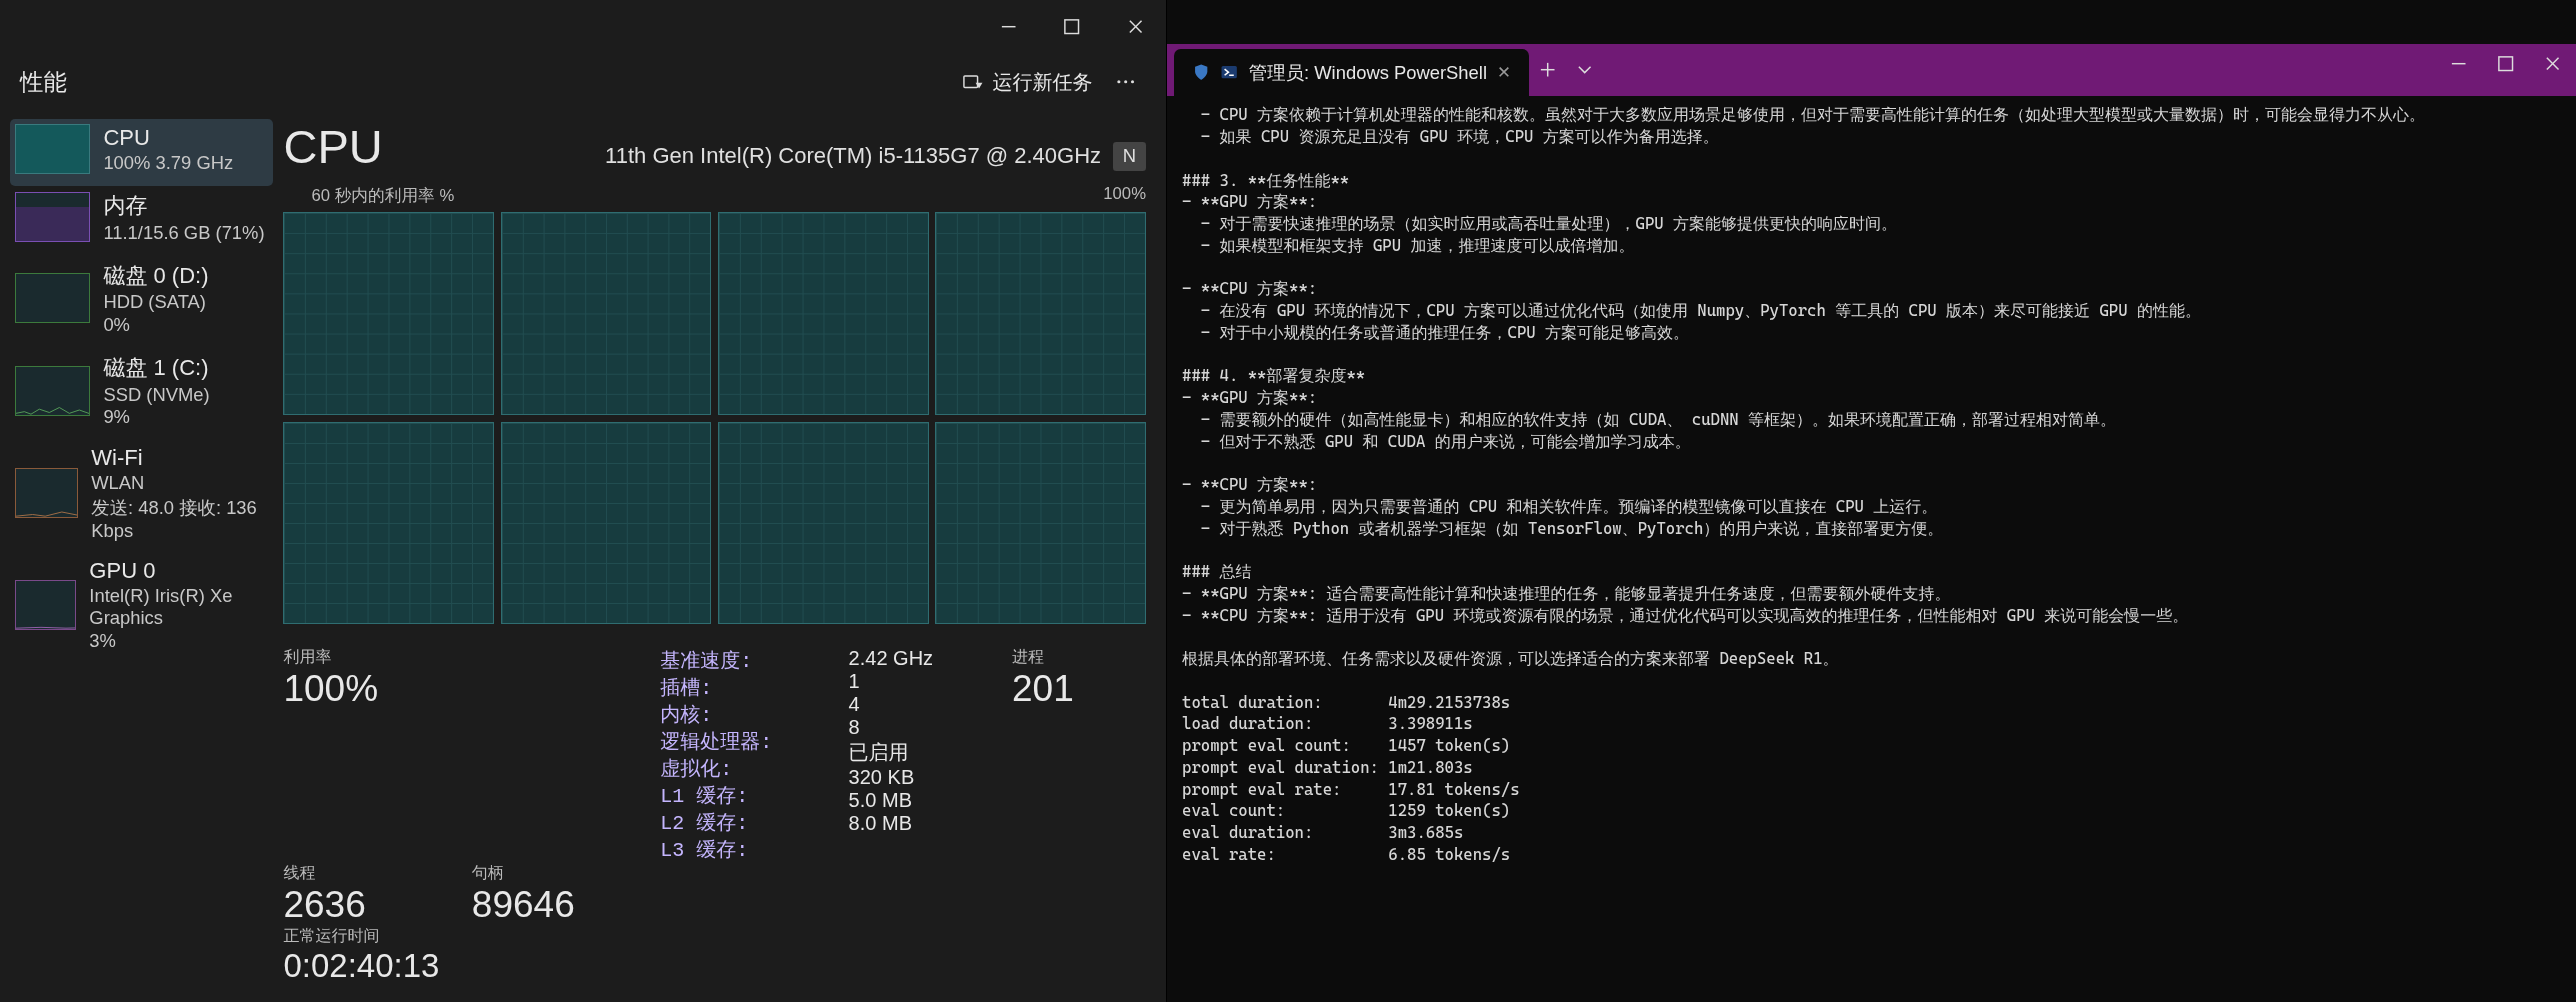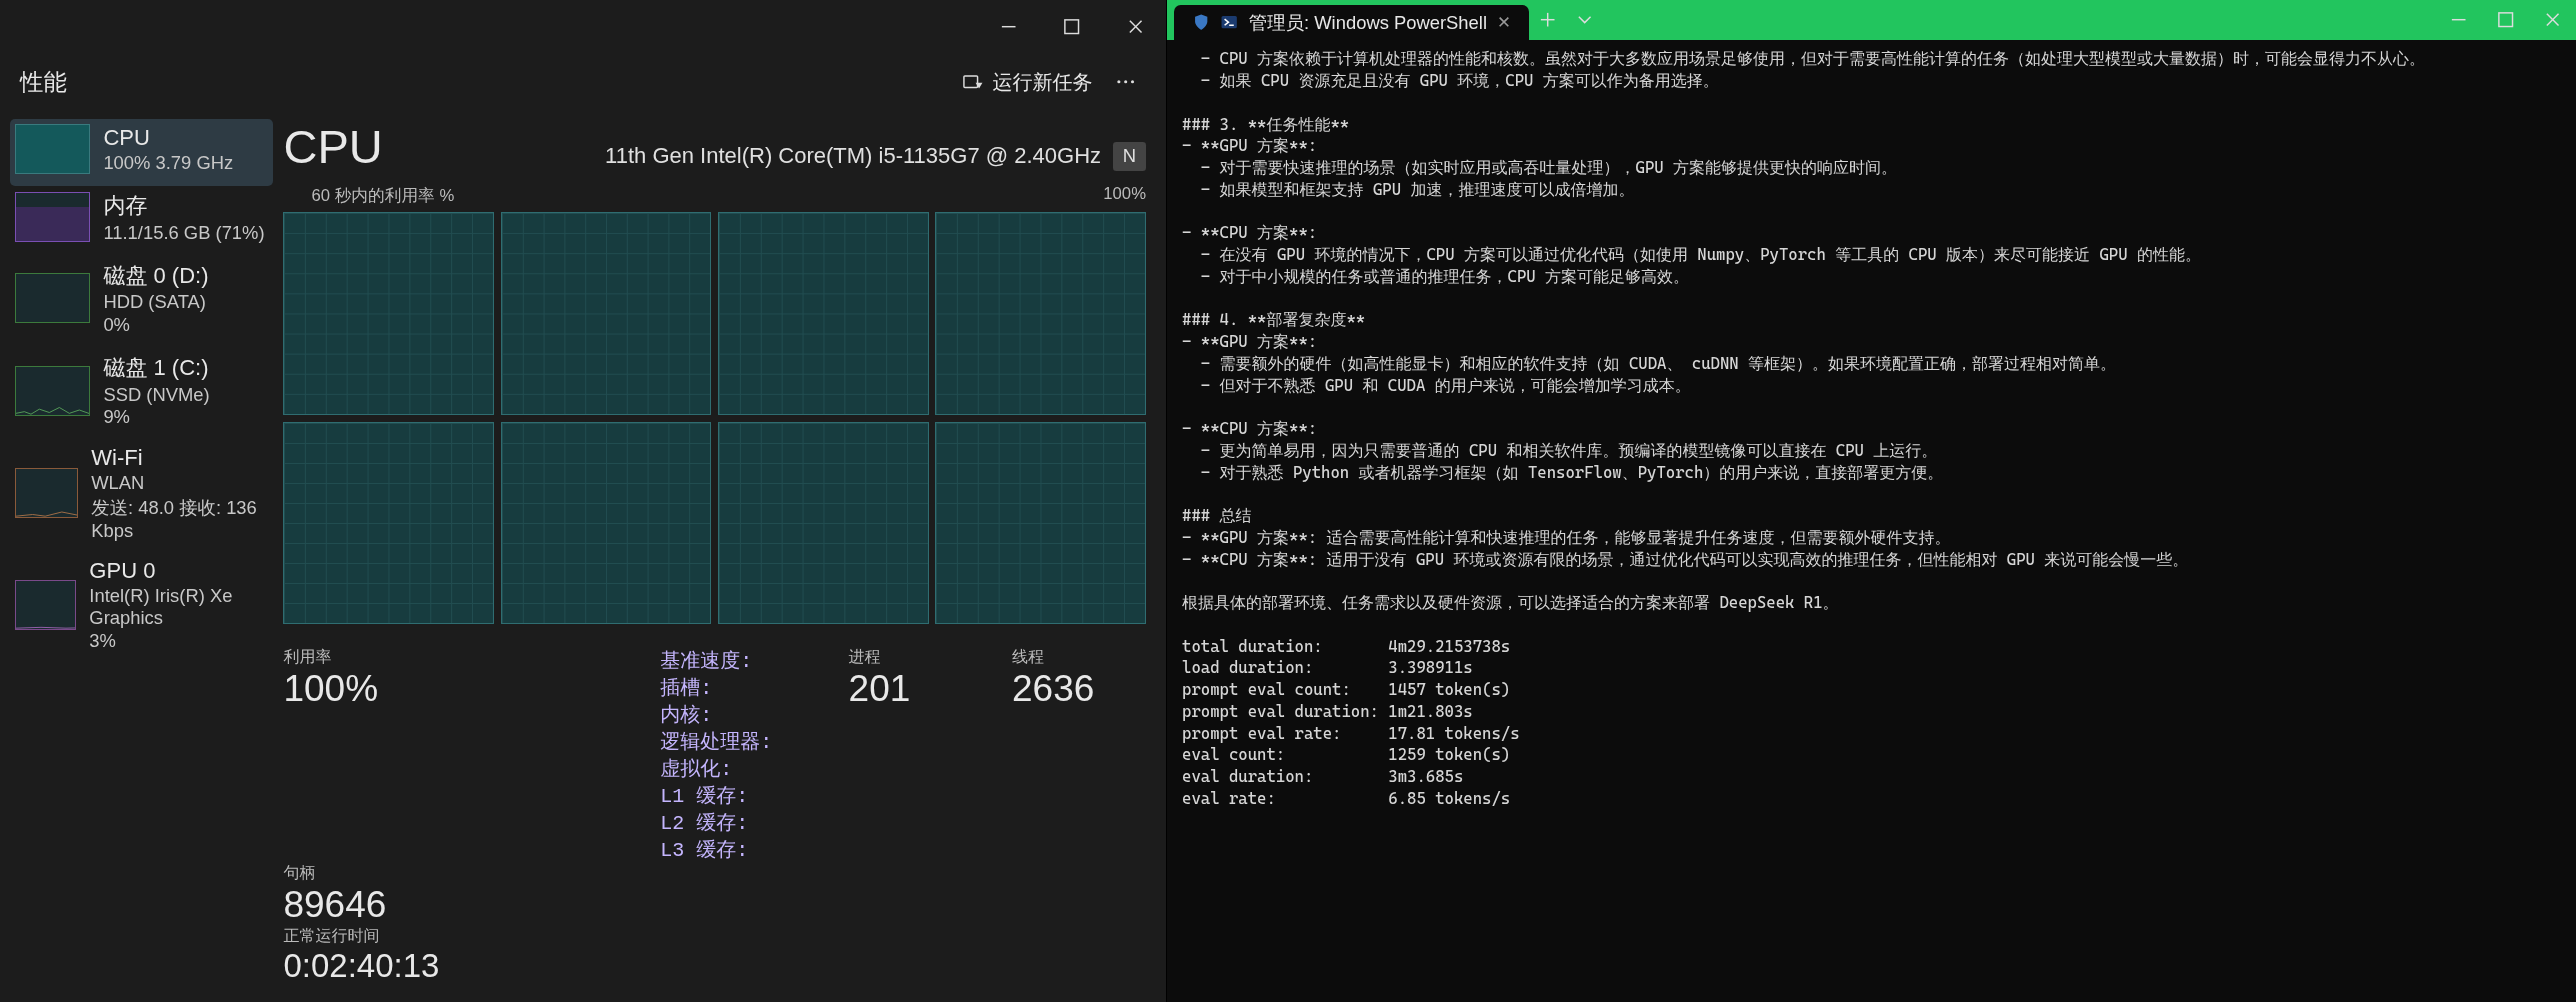--- a/index.html
+++ b/index.html
@@ -137,24 +137,25 @@
 .rkey{color:#c4b5fd;font-family:Liberation Mono, monospace;}
 
 
 .terminal {
   flex:1;
   height:1002px;
   background:#0c0c0c;
   display:flex;flex-direction:column;
 }
 .tabbar {
-  height:40px;
-  background:#22c55e;
+  height:52px;
+  background:#701a75;
   display:flex;align-items:stretch;
   padding-left: 6.7px;
+  margin-top: 44px;
 }
 .tabs{display:flex;align-items:stretch;}
 .tab {
   display:flex;align-items:center;gap:10px;
   padding:0 18.4px;
   background:#0c0c0c;
   border-top-left-radius:6.7px;border-top-right-radius:6.7px;
   margin-top:5px;
   font-size:18.4px;
 }
@@ -340,20 +341,30 @@
             </div>
           <div class="rcol">
               <span class="rkey">L1 缓存:</span>
             </div>
           <div class="rcol">
               <span class="rkey">L2 缓存:</span>
             </div>
           <div class="rcol">
               <span class="rkey">L3 缓存:</span>
             </div>
+        </div>
+        <div class="mini">
+          <div class="sval2">2.42 GHz</div>
+          <div class="sval2">1</div>
+          <div class="sval2">4</div>
+          <div class="sval2">8</div>
+          <div class="sval2">已启用</div>
+          <div class="sval2">320 KB</div>
+          <div class="sval2">5.0 MB</div>
+          <div class="sval2">8.0 MB</div>
         </div>
 
         <div>
           <div class="slabel">进程</div>
           <div class="sval">201</div>
         </div>
         <div>
           <div class="slabel">线程</div>
           <div class="sval">2636</div>
         </div>

